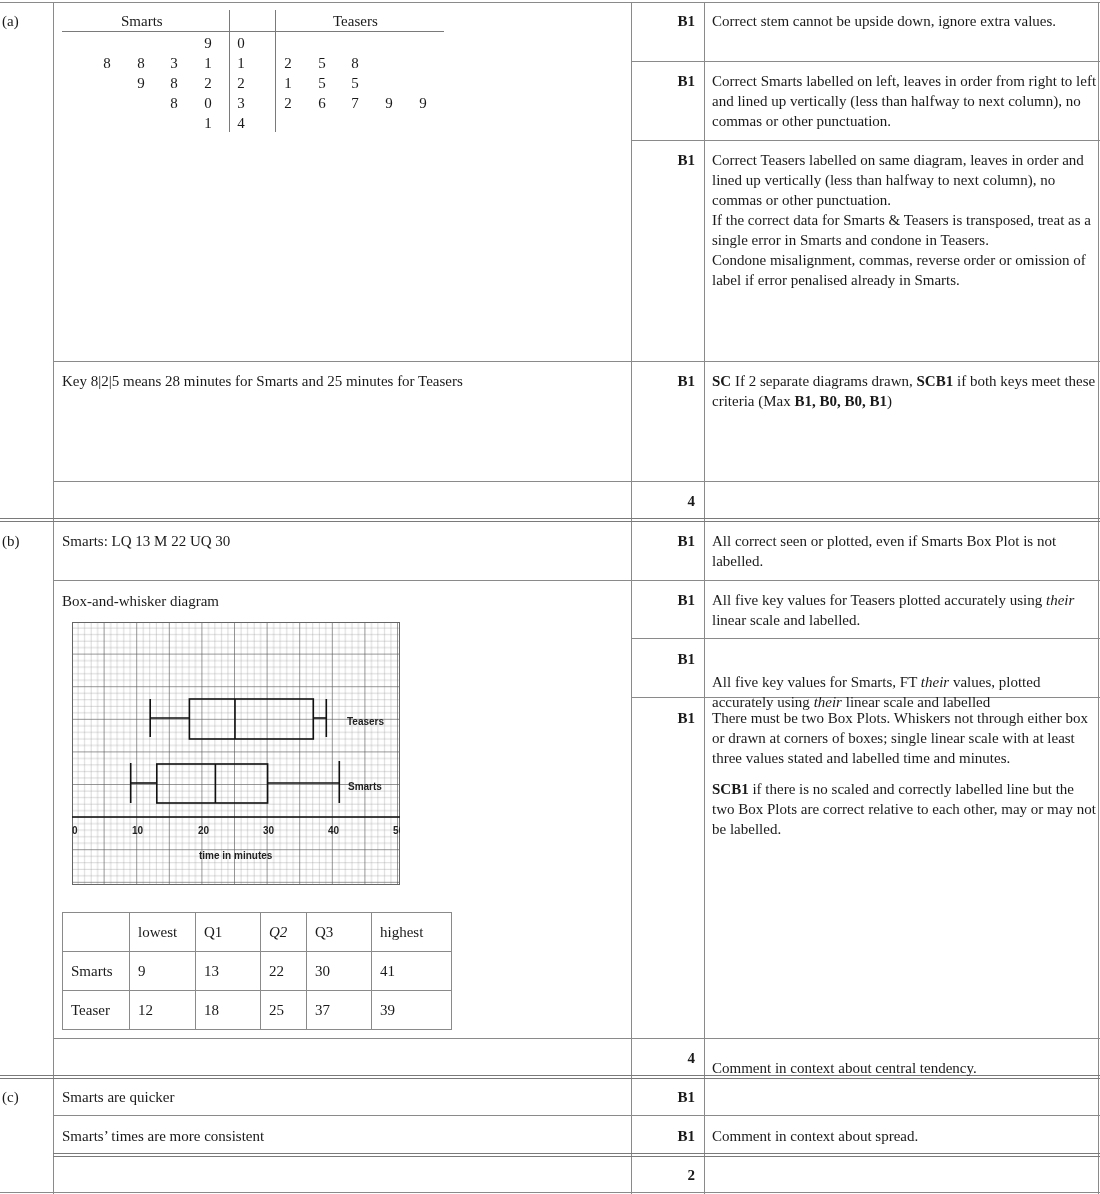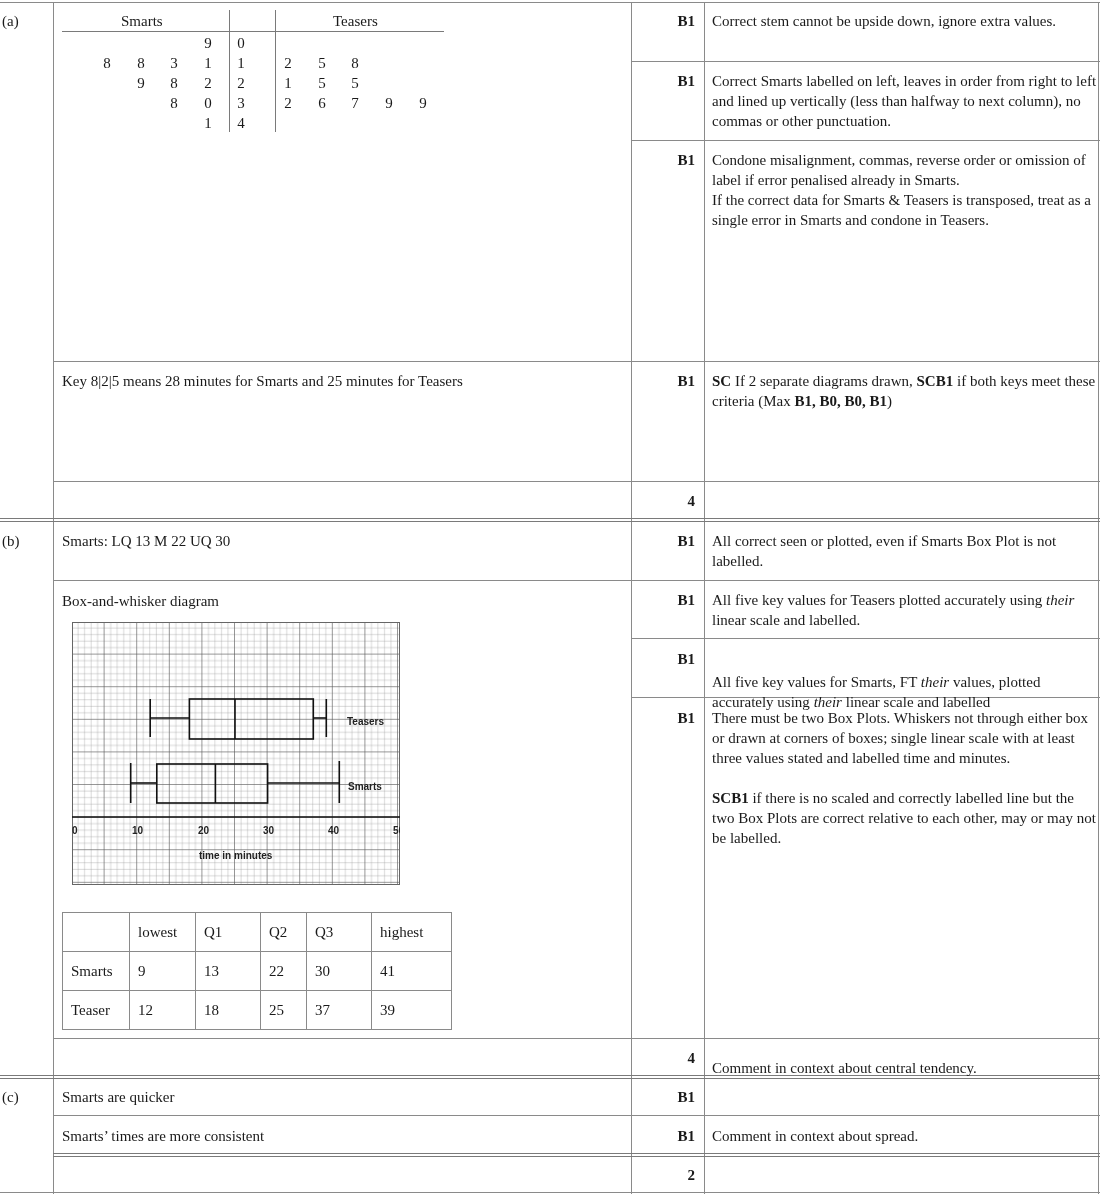--- a/index.html
+++ b/index.html
@@ -100,22 +100,23 @@
 <div class="txt" style="left:62px; top:371px;text-align:center;">Key 8|2|5 means 28 minutes for Smarts and 25 minutes for Teasers</div>
 
 <div class="mark" style="top:11px;">B1</div>
 <div class="guide" style="top:11px;">Correct stem cannot be upside down, ignore extra values.</div>
 
 <div class="mark" style="top:71px;">B1</div>
 <div class="guide" style="top:71px;">Correct Smarts labelled on left, leaves in order from right to left and lined up vertically (less than halfway to next column), no commas or other punctuation.</div>
 
 <div class="mark" style="top:150px;">B1</div>
 <div class="guide" style="top:150px;">
+  <div>Correct Teasers labelled on same diagram, leaves in order and lined up vertically (less than halfway to next column), no commas or other punctuation.</div>
+  <div>If the correct data for Smarts &amp; Teasers is transposed, treat as a single error in Smarts and condone in Teasers.</div>
   <div>Condone misalignment, commas, reverse order or omission of label if error penalised already in Smarts.</div>
-  <div>If the correct data for Smarts &amp; Teasers is transposed, treat as a single error in Smarts and condone in Teasers.</div>
 </div>
 
 <div class="mark" style="top:371px;">B1</div>
 <div class="guide" style="top:371px;">
   <div><b>SC</b> If 2 separate diagrams drawn, <b>SCB1</b> if both keys meet these criteria (Max <b>B1, B0, B0, B1</b>)</div>
 </div>
 
 <div class="mark" style="top:491px;">4</div>
 
 <div class="part-label txt" style="top:531px;">(b)</div>
@@ -167,21 +168,21 @@
     <text x="127" y="237">time in minutes</text>
   </g>
 </svg>
 
 <table class="summary">
   <tbody>
       <tr>
     <td style="width:67px;"></td>
     <td style="width:66px;">lowest</td>
     <td style="width:65px;">Q1</td>
-    <td style="width:46px;">Q2</td>
+    <td style="width:46px;font-style:italic;">Q2</td>
     <td style="width:65px;">Q3</td>
     <td style="width:80px;">highest</td>
   </tr>
   <tr>
     <td>Smarts</td>
     <td>9</td>
     <td>13</td>
     <td>22</td>
     <td>30</td>
     <td>41</td>
@@ -202,21 +203,21 @@
 
 <div class="mark" style="top:590px;">B1</div>
 <div class="guide" style="top:590px;">All five key values for Teasers plotted accurately using <i>their</i> linear scale and labelled.</div>
 
 <div class="mark" style="top:649px;">B1</div>
 <div class="guide" style="top:672px;">All five key values for Smarts, FT <i>their</i> values, plotted accurately using <i>their</i> linear scale and labelled</div>
 
 <div class="mark" style="top:708px;">B1</div>
 <div class="guide" style="top:708px;">
   <div>There must be two Box Plots. Whiskers not through either box or drawn at corners of boxes; single linear scale with at least three values stated and labelled time and minutes.</div>
-  <div style="margin-top:20px;"><b>SCB1</b> if there is no scaled and correctly labelled line but the two Box Plots are correct relative to each other, may or may not be labelled.</div>
+  <div style="margin-top:11px;"><b>SCB1</b> if there is no scaled and correctly labelled line but the two Box Plots are correct relative to each other, may or may not be labelled.</div>
 </div>
 
 <div class="mark" style="top:1048px;">4</div>
 
 <div class="part-label txt" style="top:1087px;">(c)</div>
 <div class="txt" style="left:62px; top:1087px;">Smarts are quicker</div>
 <div class="mark" style="top:1087px;">B1</div>
 <div class="guide" style="top:1058px;">Comment in context about central tendency.</div>
 
 <div class="txt" style="left:62px; top:1126px;">Smarts’ times are more consistent</div>

